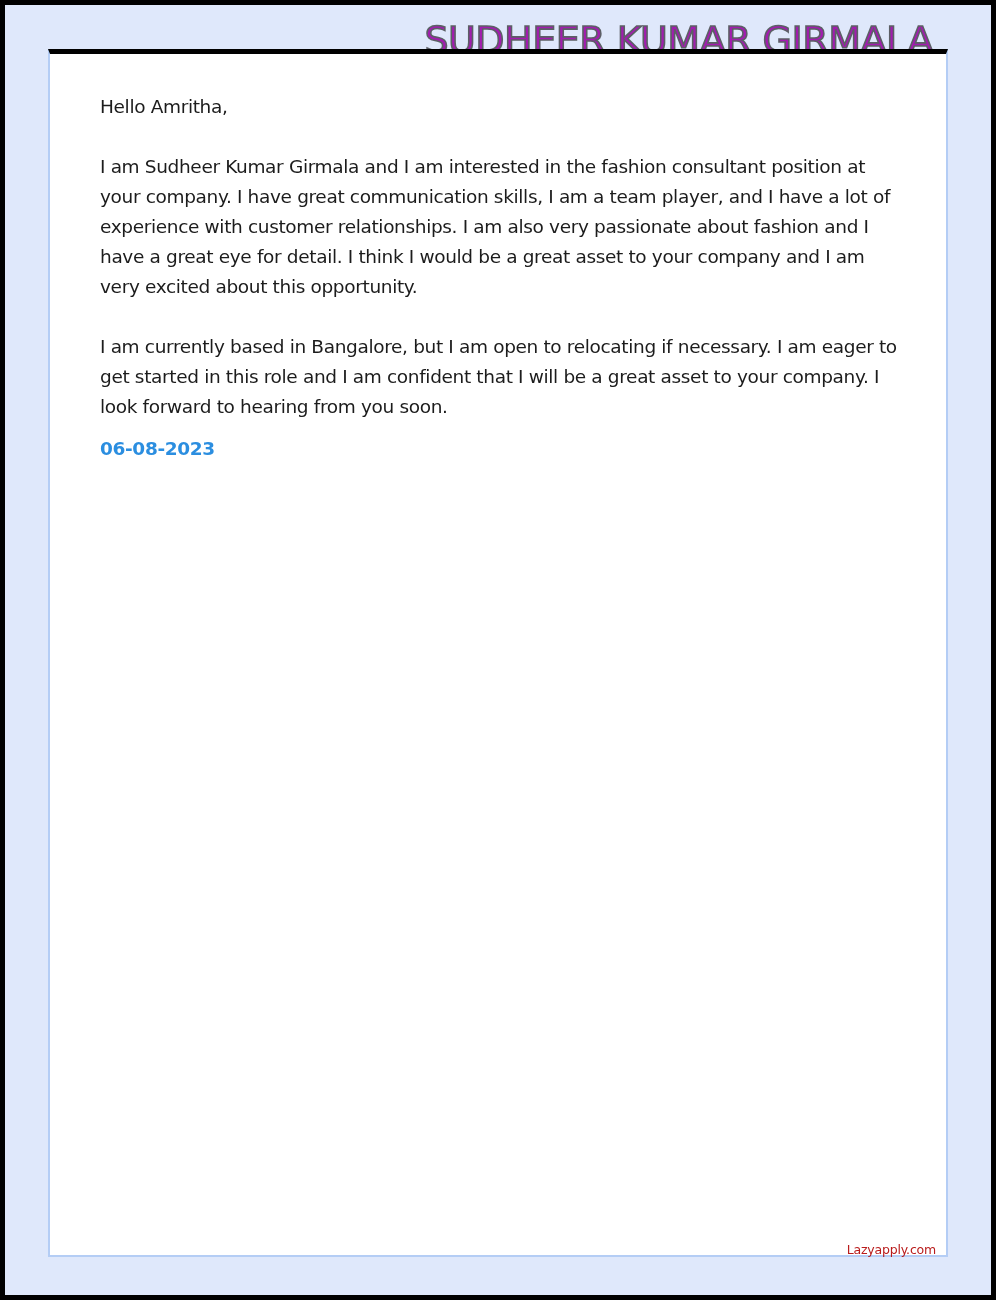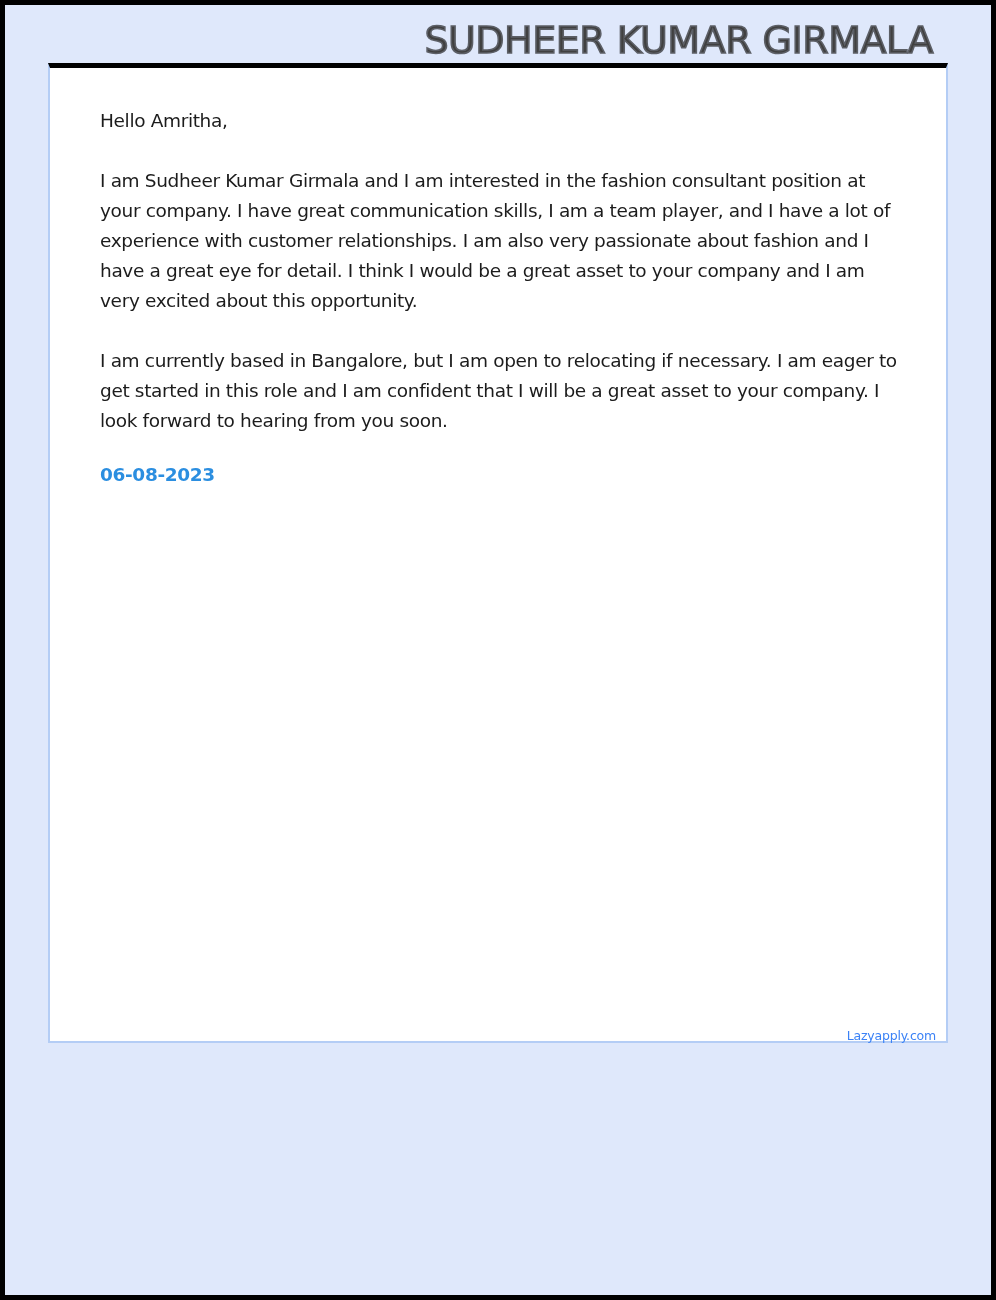--- a/index.html
+++ b/index.html
@@ -6,43 +6,43 @@
   body {
     width:996px; height:1300px; box-sizing:border-box;
     background:#dfe8fb;
     border:5px solid #000;
     position:relative; overflow:hidden;
     font-family:"DejaVu Sans", sans-serif;
   }
   .name {
     position:absolute; right:58px; top:12px;
     font-size:38px; letter-spacing:-0.5px;
-    color:#404040;
+    color:#a21caf;
     -webkit-text-stroke:1.6px #5c5f66;
     font-family:"DejaVu Sans", sans-serif;
     line-height:46px; white-space:nowrap;
   }
   .card {
-    position:absolute; left:43px; top:58px;
-    width:900px; height:980px; box-sizing:border-box;
+    position:absolute; left:43px; top:44px;
+    width:900px; height:1208px; box-sizing:border-box;
     background:#fff;
     border:2px solid #b4cdf5;
     border-top:5px solid #000;
   }
   .content {
     position:absolute; left:50px; top:38px; width:800px;
     font-size:18.5px; line-height:30px; color:#1c1c1c;
     letter-spacing:-0.35px;
   }
   .content p { margin:0 0 30px 0; }
-  .content p.last { margin-bottom:24px; }
+  .content p.last { margin-bottom:12px; }
   .date { color:#2b8ee0;font-weight:bold; }
   .footer {
     position:absolute; right:10px; bottom:-2px;
-    font-size:12.5px; color:#3b82f6; letter-spacing:-0.2px;
+    font-size:12.5px; color:#b91c1c; letter-spacing:-0.2px;
   }
 </style>
 </head>
 <body>
 
 <div class="name">SUDHEER KUMAR GIRMALA</div>
 
 <div class="card">
   <div class="content">
     <p>Hello Amritha,</p>

